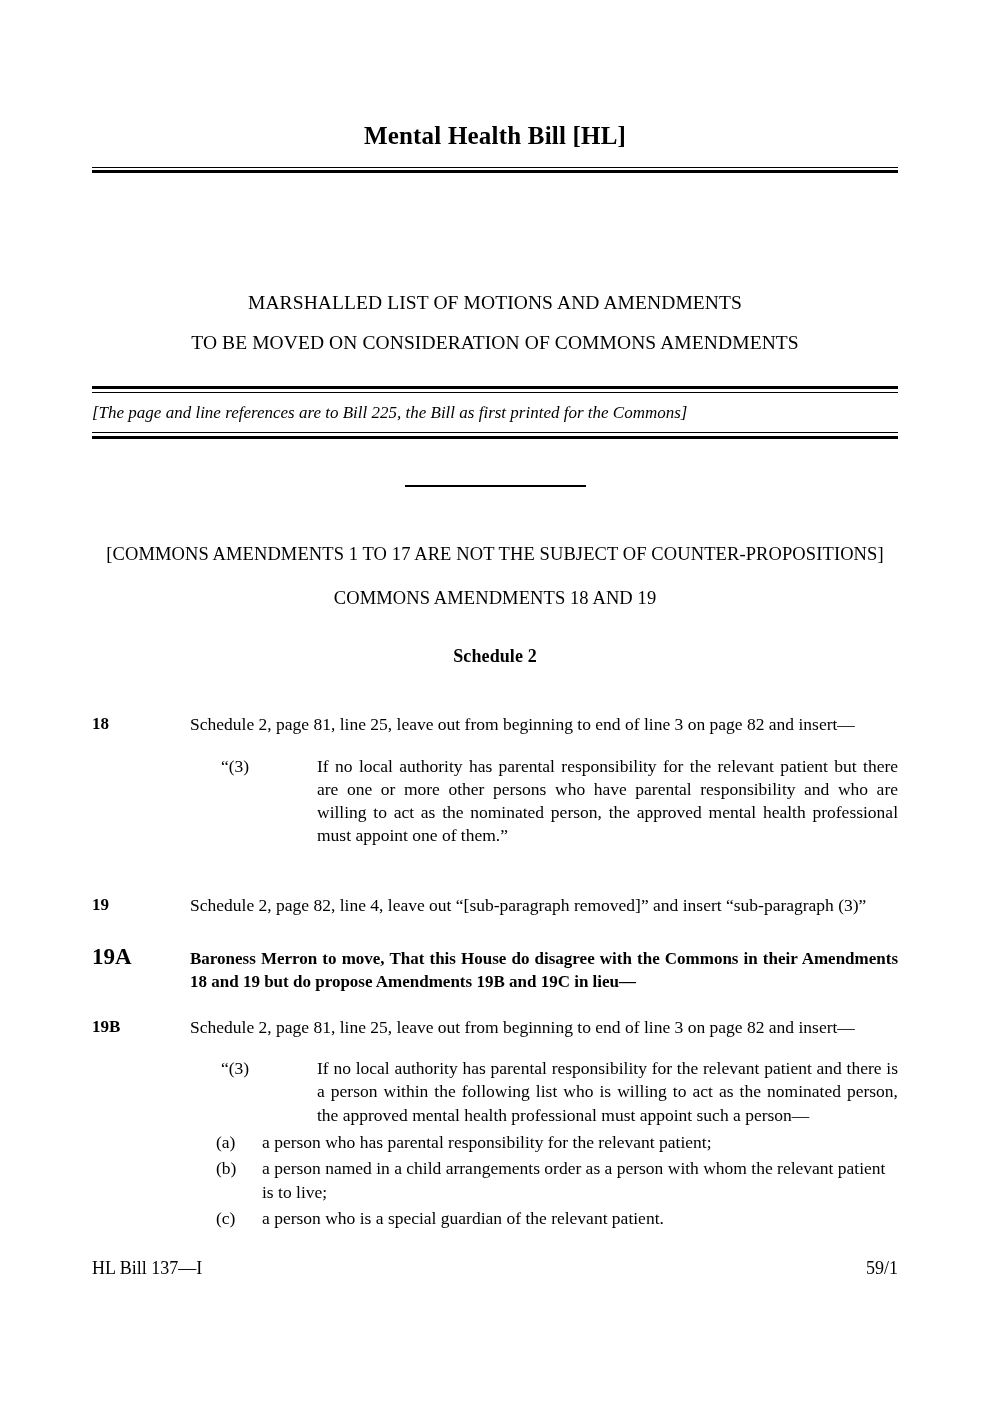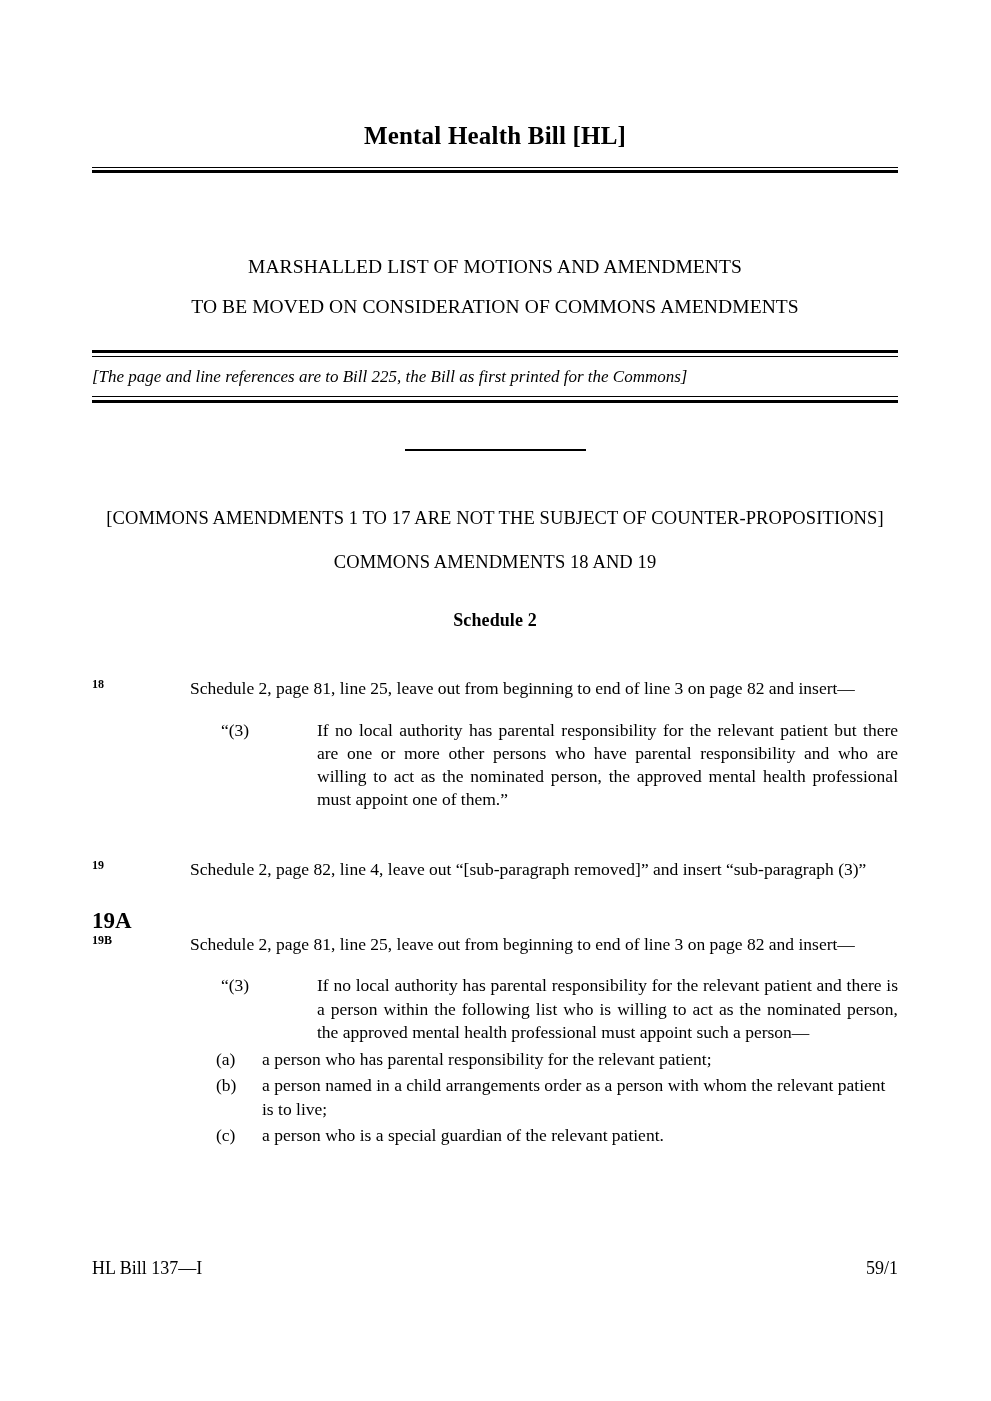--- a/index.html
+++ b/index.html
@@ -45,21 +45,21 @@
     background: #000;
     width: 100%;
   }
   .rule-gap-2 { height: 2px; }
   .rule-gap-3 { height: 3px; }
 
   .title-rule-group { margin-top: 17px; }
 
   
   .subtitle-block {
-    margin-top: 84px;
+    margin-top: 120px;
     text-align: center;
   }
   .subtitle-line {
     font-size: 19.5px;
     line-height: 1.0;
     letter-spacing: 0.1px;
     margin-bottom: 21px;
   }
   .subtitle-line:last-child { margin-bottom: 0; text-align: center; }
 
@@ -106,21 +106,21 @@
   .amendment {
     position: relative;
     padding-left: 98px;
     margin-bottom: 0;
   }
   .amendment .num {
     position: absolute;
     left: 0;
     top: 0;
     font-weight: bold;
-    font-size: 12px;
+    font-size: 17px;
     line-height: 1.33;
   }
   .amendment .num.large {
     font-size: 23px;
     line-height: 1.05;
     top: -2px;
   }
   .amendment .body {
     font-size: 17.5px;
     line-height: 1.33;
@@ -240,20 +240,21 @@
 
     <div class="amendment">
       <div class="num">19</div>
       <div class="body">Schedule 2, page 82, line 4, leave out “[sub-paragraph removed]” and insert “sub-paragraph (3)”</div>
     </div>
 
     <div class="gap-19-19a"></div>
 
     <div class="amendment">
       <div class="num large">19A</div>
+      <div class="body bold">Baroness Merron to move, That this House do disagree with the Commons in their Amendments 18 and 19 but do propose Amendments 19B and 19C in lieu—</div>
     </div>
 
     <div class="gap-19a-19b"></div>
 
     <div class="amendment">
       <div class="num">19B</div>
       <div class="body">Schedule 2, page 81, line 25, leave out from beginning to end of line 3 on page 82 and insert—</div>
       <div class="quoted">
         <span class="marker">“(3)</span>
         <span>If no local authority has parental responsibility for the relevant patient and there is a person within the following list who is willing to act as the nominated person, the approved mental health professional must appoint such a person—</span>

